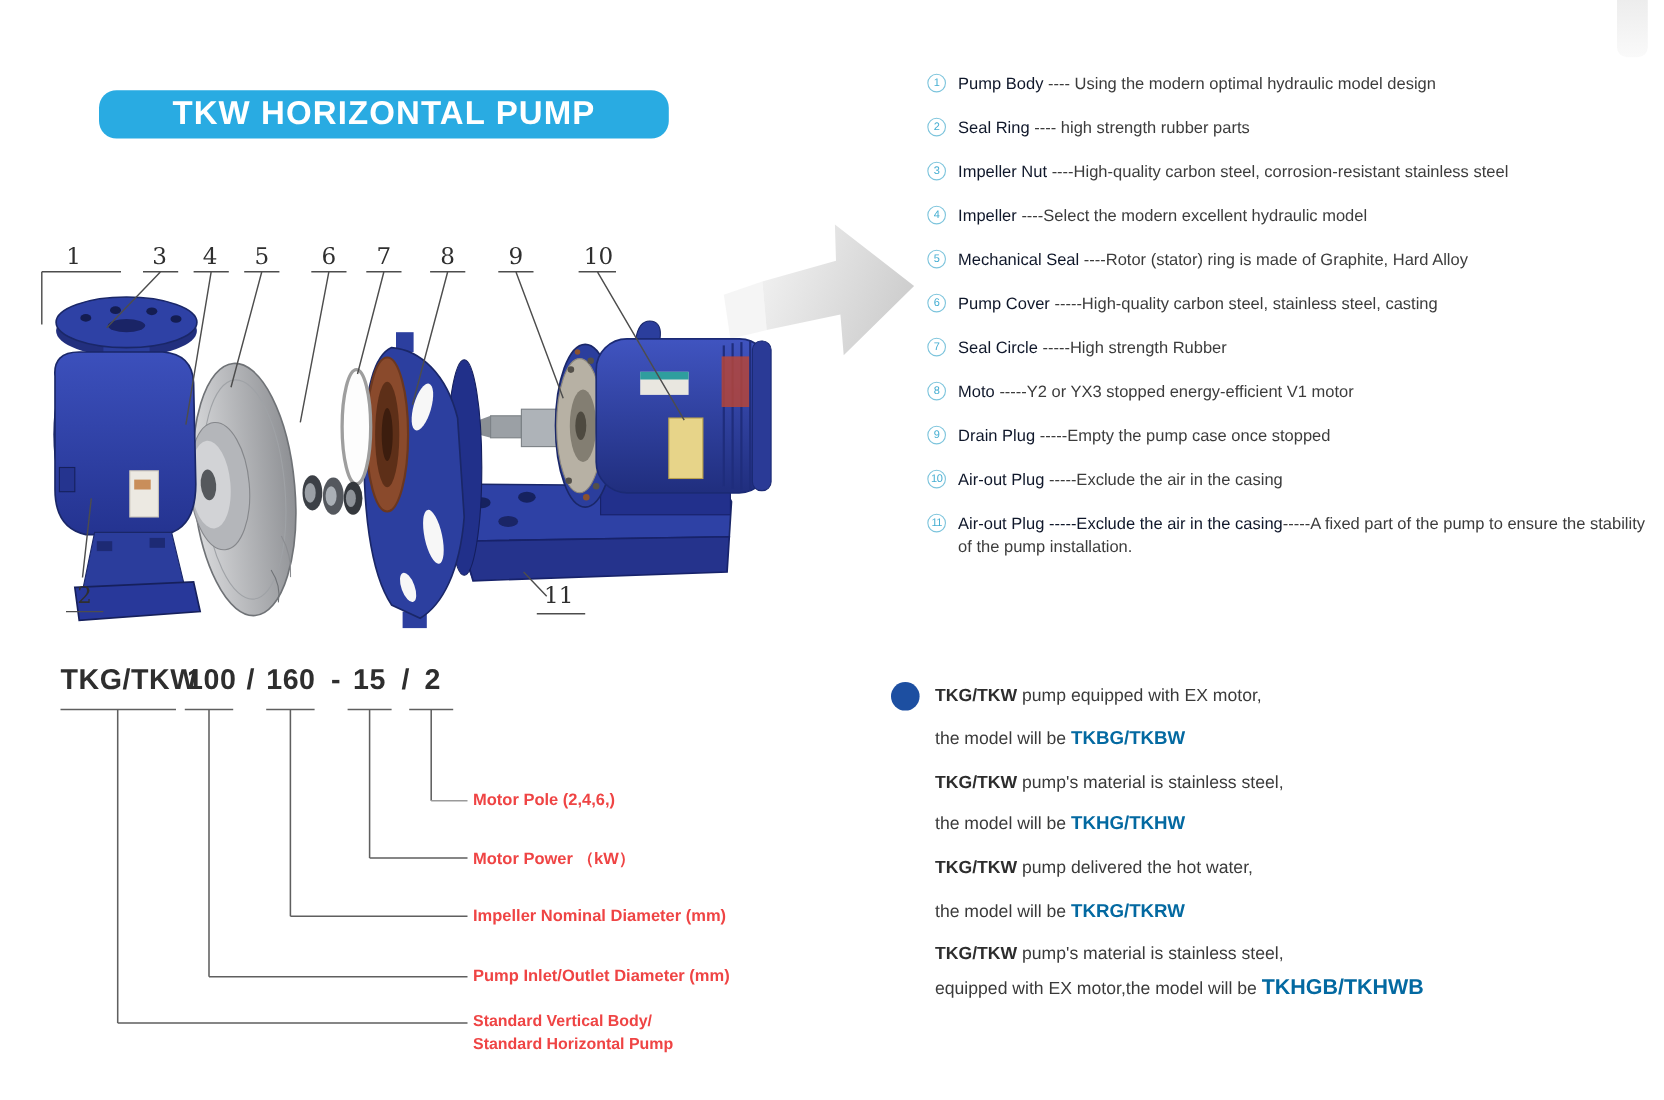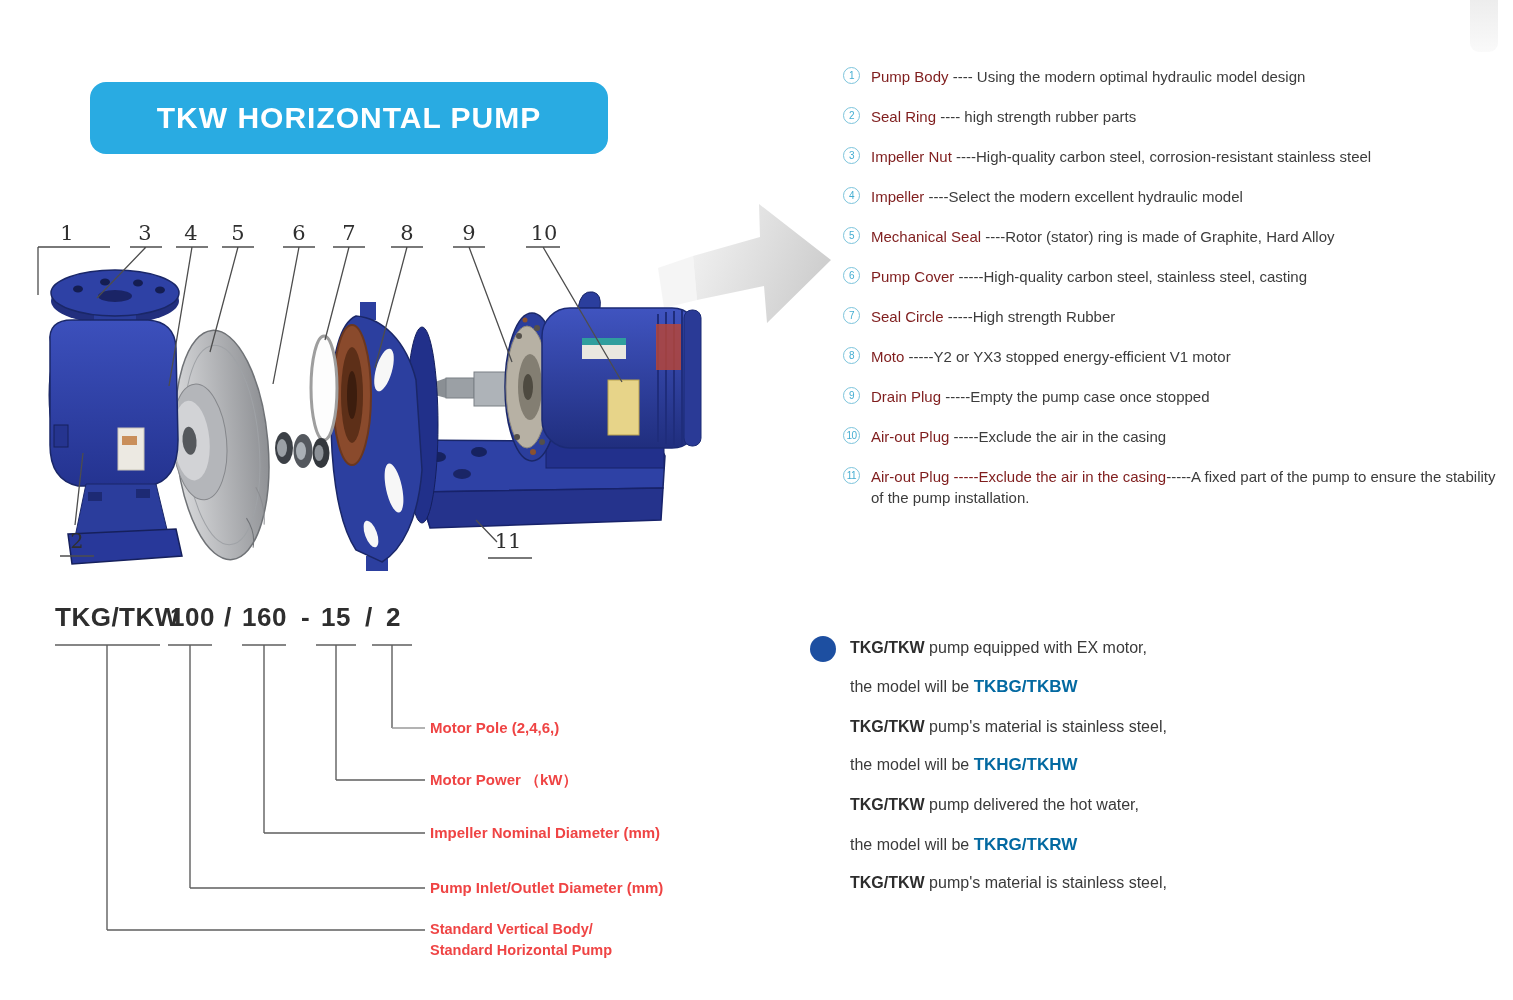--- a/index.html
+++ b/index.html
@@ -1,44 +1,44 @@
 <!DOCTYPE html>
 <html><head>
 <meta charset="utf-8">
 <style>
   html,body{margin:0;padding:0;background:#ffffff;}
   #page{position:relative;width:1513px;height:1000px;background:#ffffff;overflow:hidden;
         font-family:"Liberation Sans",sans-serif;color:#3a3a3a;}
   .abs{position:absolute;}
 
   
-  #banner{left:90px;top:82px;width:518px;height:72px;border-radius:16px;
+  #banner{left:90px;top:82px;width:518px;height:44px;border-radius:16px;
           display:flex;align-items:center;justify-content:center;}
   #banner .t{color:#ffffff;font-size:30px;font-weight:bold;letter-spacing:1px;}
 
   
   #corner-shade{left:1470px;top:0;width:28px;height:52px;
       background:linear-gradient(180deg,#e3e3e3,#f7f7f7);opacity:.65;border-radius:0 0 9px 9px;}
 
   
   #parts{left:843px;top:66px;width:664px;list-style:none;margin:0;padding:0;}
   #parts li{position:relative;padding-left:28px;margin-bottom:19px;font-size:15px;line-height:21px;}
   .cnum{position:absolute;left:0;top:1px;width:17px;height:17px;border:1px solid #7cc4dc;
         border-radius:50%;color:#45aed2;font-size:10px;display:flex;align-items:center;
         justify-content:center;letter-spacing:-.5px;box-sizing:border-box;}
-  .pname{color:#7f1d1d;}
+  .pname{color:#0f172a;}
   .pdesc{color:#3c3c3c;}
 
   
   #model{left:40px;top:600px;width:700px;height:390px;}
   .mtoken{position:absolute;top:2px;font-size:26px;font-weight:bold;color:#2e2e2e;letter-spacing:.5px;}
   .mlabel{position:absolute;left:390px;font-size:15px;font-weight:bold;color:#ef4444;white-space:nowrap;}
 
   
-  #notes{left:808px;top:634px;width:690px;height:320px;}
+  #notes{left:808px;top:618px;width:690px;height:320px;}
   #notes .bullet{position:absolute;left:2px;top:2px;width:26px;height:26px;border-radius:50%;}
   .nline{position:absolute;left:42px;font-size:16px;color:#3a3a3a;white-space:nowrap;}
   .nline .b{font-weight:bold;color:#2d2d2d;}
   .nline .b2{font-weight:bold;color:#0369a1;font-size:17px;}
   .nline.big .b2{font-size:19.5px;}
 
   svg text.callout{font-family:"DejaVu Serif",serif;font-size:21px;fill:#2f2f2f;}
 </style>
 </head>
 <body>
@@ -246,15 +246,16 @@
 
   <div class="abs" id="notes">
     <div class="bullet" style="background:#1d4fa1;"></div>
     <div class="nline" style="top:4px"><span class="b">TKG/TKW</span><span> pump equipped with EX motor,</span><span class="b2"></span></div>
     <div class="nline" style="top:43px"><span class="b"></span><span>the model will be </span><span class="b2">TKBG/TKBW</span></div>
     <div class="nline" style="top:83px"><span class="b">TKG/TKW</span><span> pump's material is stainless steel,</span><span class="b2"></span></div>
     <div class="nline" style="top:121px"><span class="b"></span><span>the model will be </span><span class="b2">TKHG/TKHW</span></div>
     <div class="nline" style="top:161px"><span class="b">TKG/TKW</span><span> pump delivered the hot water,</span><span class="b2"></span></div>
     <div class="nline" style="top:201px"><span class="b"></span><span>the model will be </span><span class="b2">TKRG/TKRW</span></div>
     <div class="nline" style="top:239px"><span class="b">TKG/TKW</span><span> pump's material is stainless steel,</span><span class="b2"></span></div>
+    <div class="nline big" style="top:269px"><span class="b"></span><span>equipped with EX motor,the model will be </span><span class="b2">TKHGB/TKHWB</span></div>
   </div>
 
 </div>
 
 </body></html>

